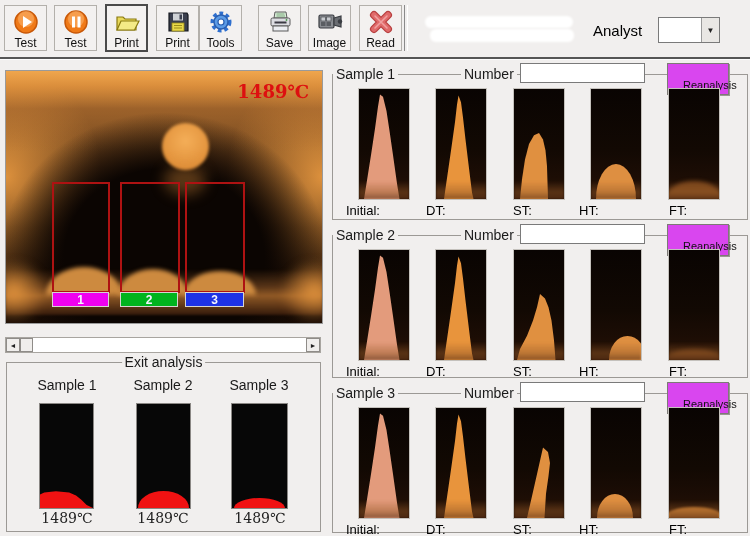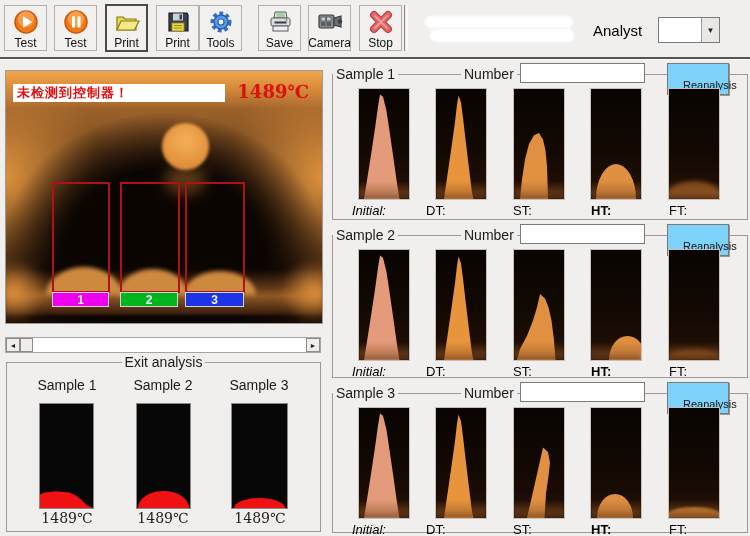--- a/index.html
+++ b/index.html
@@ -78,30 +78,30 @@
   .rs1{clip-path:polygon(0 87%,8% 85%,30% 84%,55% 85%,68% 88%,78% 92%,88% 97%,100% 100%,0 100%);}
   .rs2{clip-path:none;top:auto;height:17px;border-radius:50% 50% 0 0/100% 100% 0 0;left:1px;right:1px;}
   .rs3{clip-path:none;top:auto;height:10px;border-radius:50% 50% 0 0/100% 100% 0 0;left:2px;right:2px;}
   .atemp{position:absolute;top:147px;width:70px;text-align:center;font-family:"DejaVu Serif","DejaVu Sans",serif;font-size:14px;color:#222;}
 
   
   .sgroup{left:332px;width:416px;}
   .sgroup .legend.title{left:0px;}
   .sgroup .legend.numlab{left:128px;}
   .num-input{position:absolute;left:187px;top:-12px;width:117px;height:18px;border:1px solid #7a7a7a;background:#fff;font-size:12px;padding:0 3px;box-sizing:content-box;}
-  .rean-btn{position:absolute;left:334px;top:-12px;width:62px;height:20px;background:#7dd3fc;border:1px solid #7d7a76;
+  .rean-btn{position:absolute;left:334px;top:-12px;width:62px;height:20px;background:#d946ef;border:1px solid #7d7a76;
     box-shadow:1px 1px 0 #9a9792;font-size:11px;color:#111;cursor:pointer;padding:15px;}
   .thumb{position:absolute;top:13px;width:52px;height:112px;border:1px solid #c4c1bc;box-sizing:border-box;overflow:hidden;
     background:linear-gradient(180deg,#090402 0%,#120903 55%,#1c0d05 80%,#2a1406 100%);}
   .thumb .band{position:absolute;left:0;right:0;bottom:0;height:18px;filter:blur(1px);
     background:linear-gradient(180deg,rgba(0,0,0,0) 0%,rgba(150,90,40,.45) 60%,rgba(95,52,24,.65) 100%);}
   .shape{position:absolute;left:0;top:0;width:100%;height:100%;}
   .c1{left:25px;} .c2{left:102px;} .c3{left:180px;} .c4{left:257px;} .c5{left:335px;}
   .stage-lbl{position:absolute;top:128px;font-size:13px;color:#000;}
-  .sl1{left:19px;font-style:italic;} .sl2{left:93px;} .sl3{left:180px;} .sl4{left:258px;font-weight:bold;} .sl5{left:336px;}
+  .sl1{left:13px;} .sl2{left:93px;} .sl3{left:180px;} .sl4{left:246px;} .sl5{left:336px;}
 
   
   .t-cone1 .shape{background:#e39b7c;clip-path:polygon(42% 5%,48% 7%,55% 20%,61% 38%,68% 60%,76% 86%,81% 100%,10% 100%,15% 86%,24% 60%,32% 36%,38% 16%);}
   .t-cone2 .shape{background:#e8943c;clip-path:polygon(45% 6%,50% 12%,54% 26%,59% 46%,66% 72%,72% 94%,75% 100%,16% 100%,21% 84%,30% 56%,38% 30%,42% 14%);}
   .t-st-a .shape{background:#e09040;clip-path:polygon(30% 50%,40% 42%,50% 40%,58% 46%,63% 56%,66% 70%,68% 100%,12% 100%,16% 82%,22% 64%);}
   .t-st-b .shape{background:#e09040;clip-path:polygon(52% 40%,62% 44%,69% 52%,75% 64%,80% 82%,83% 100%,6% 100%,12% 90%,26% 78%,38% 64%,46% 52%);}
   .t-st-c .shape{background:#e09040;clip-path:polygon(58% 36%,68% 40%,72% 50%,69% 62%,64% 78%,61% 100%,26% 100%,34% 84%,44% 64%,52% 48%);}
   .t-ht-a .shape{top:auto;bottom:0;left:9%;width:80%;height:32%;border-radius:50% 50% 0 0/100% 100% 0 0;background:#de8f41;}
   .t-ht-b .shape{top:auto;bottom:0;left:36%;width:74%;height:22%;border-radius:50% 50% 0 0/100% 100% 0 0;background:#de8f41;}
   .t-ht-c .shape{top:auto;bottom:0;left:12%;width:72%;height:22%;border-radius:50% 50% 0 0/100% 100% 0 0;background:#de8f41;}
@@ -187,31 +187,31 @@
         <svg width="28" height="26" viewBox="0 0 28 26">
             <rect x="3" y="6" width="15" height="13" rx="1.5" fill="#8a8d92" stroke="#3a3d42" stroke-width="1.2"></rect>
             <rect x="5" y="8" width="4.5" height="4" fill="#c8cbd0" stroke="#4a4d52" stroke-width="0.7"></rect>
             <rect x="10.5" y="8" width="4.5" height="4" fill="#c8cbd0" stroke="#4a4d52" stroke-width="0.7"></rect>
             <rect x="5" y="13" width="4.5" height="4" fill="#5a5d62"></rect>
             <rect x="10.5" y="13" width="4.5" height="4" fill="#5a5d62"></rect>
             <path d="M18 9 L25 7 L25 18 L18 16 Z" fill="#6a6d72" stroke="#3a3d42" stroke-width="1.2"></path>
             <circle cx="24" cy="12.5" r="2.2" fill="#3a3d42"></circle>
           </svg>
       </span>
-      <span class="lbl">Camera</span>
+      <span class="lbl">Image</span>
     </button>
     <button class="tb-btn" style="left:359px">
       <span class="ic">
         <svg width="26" height="26" viewBox="0 0 26 26">
             <path d="M6 6 L20 20 M20 6 L6 20" stroke="#b84040" stroke-width="8" stroke-linecap="round"></path>
             <path d="M6 6 L20 20 M20 6 L6 20" stroke="#e06a6a" stroke-width="5.5" stroke-linecap="round"></path>
             <path d="M7 7 L19 19 M19 7 L7 19" stroke="#f0a0a0" stroke-width="1.6" stroke-linecap="round"></path>
           </svg>
       </span>
-      <span class="lbl">Stop</span>
+      <span class="lbl">Read</span>
     </button>
     <div class="tb-sep"></div>
     <div class="redact r1"></div>
     <div class="redact r2"></div>
     <span class="analyst-label">Analyst</span>
     <div class="combo">
       <span class="val"></span>
       <span class="arrow">▼</span>
     </div>
   </div>
@@ -229,23 +229,20 @@
     <div class="mrect k3"></div>
     <div class="mbar b1">
         <span>1</span>
       </div>
     <div class="mbar b2">
         <span>2</span>
       </div>
     <div class="mbar b3">
         <span>3</span>
       </div>
-    <div class="warnbox">
-      <span>未检测到控制器！</span>
-    </div>
     <div class="cam-temp">1489℃</div>
   </div>
 
   <div class="hscroll">
     <div class="sb-btn left">◄</div>
     <div class="sb-thumb"></div>
     <div class="sb-btn right">►</div>
   </div>
 
   <div class="group analysis">

